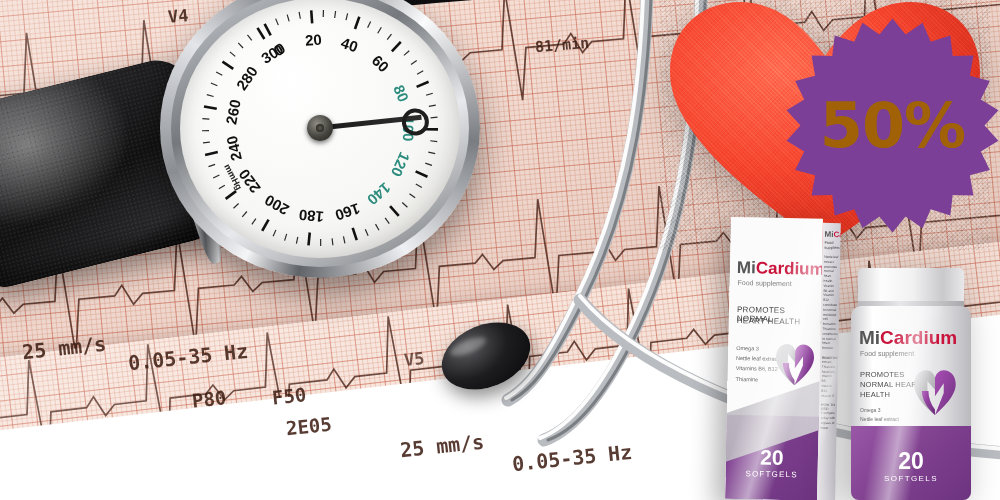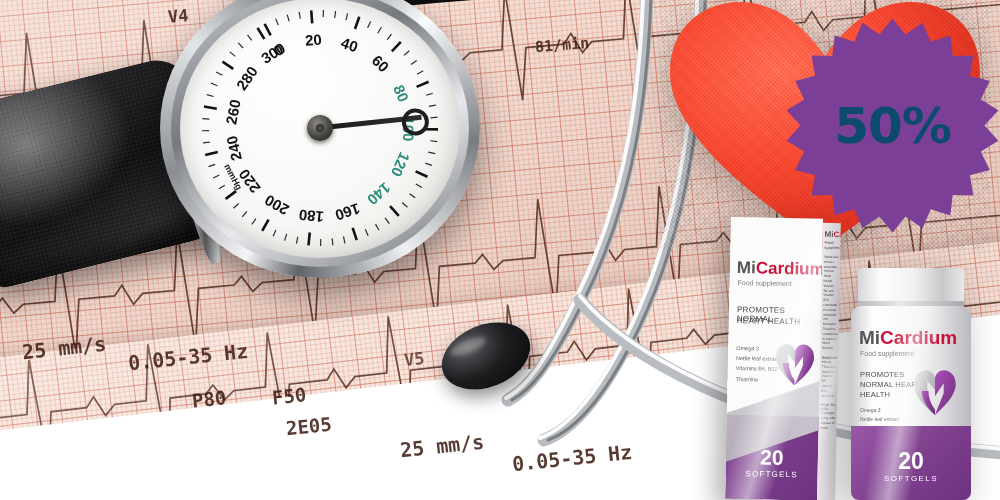--- a/index.html
+++ b/index.html
@@ -105,21 +105,21 @@
   .heart-sh{position:absolute;inset:0;filter:drop-shadow(0 10px 18px rgba(0,0,0,.28));}
   .heart-tex{position:absolute;inset:0;opacity:.30;mix-blend-mode:overlay;
      background-image:
        repeating-linear-gradient(45deg, rgba(255,255,255,.55) 0 1px, transparent 1px 3px),
        repeating-linear-gradient(-45deg, rgba(0,0,0,.35) 0 1px, transparent 1px 3px);}
 
   
   #badge{position:absolute;left:785px;top:18px;width:215px;height:215px;}
   #badge svg{position:absolute;inset:0;}
   .badge-txt{position:absolute;inset:0;display:flex;align-items:center;justify-content:center;
-     font-family:"DejaVu Sans",sans-serif;font-size:50px;font-weight:700;color:#0c4a6e;
+     font-family:"DejaVu Sans",sans-serif;font-size:62px;font-weight:700;color:#a16207;
      letter-spacing:-1px;}
 
   
   #box{position:absolute;left:728px;top:218px;width:110px;height:282px;
      transform:rotate(1.2deg);box-shadow:-10px 10px 26px rgba(0,0,0,.30);}
   .box-front{position:absolute;left:0;top:0;width:92px;height:282px;background:#fbfbfb;overflow:hidden;}
   .box-side{position:absolute;left:92px;top:4px;width:18px;height:278px;
      background:linear-gradient(90deg,#ebe9ec,#cfccd4);overflow:hidden;}
   .box-gloss{position:absolute;inset:0;
      background:linear-gradient(105deg, rgba(255,255,255,0) 40%, rgba(255,255,255,.55) 58%, rgba(255,255,255,0) 72%);}

